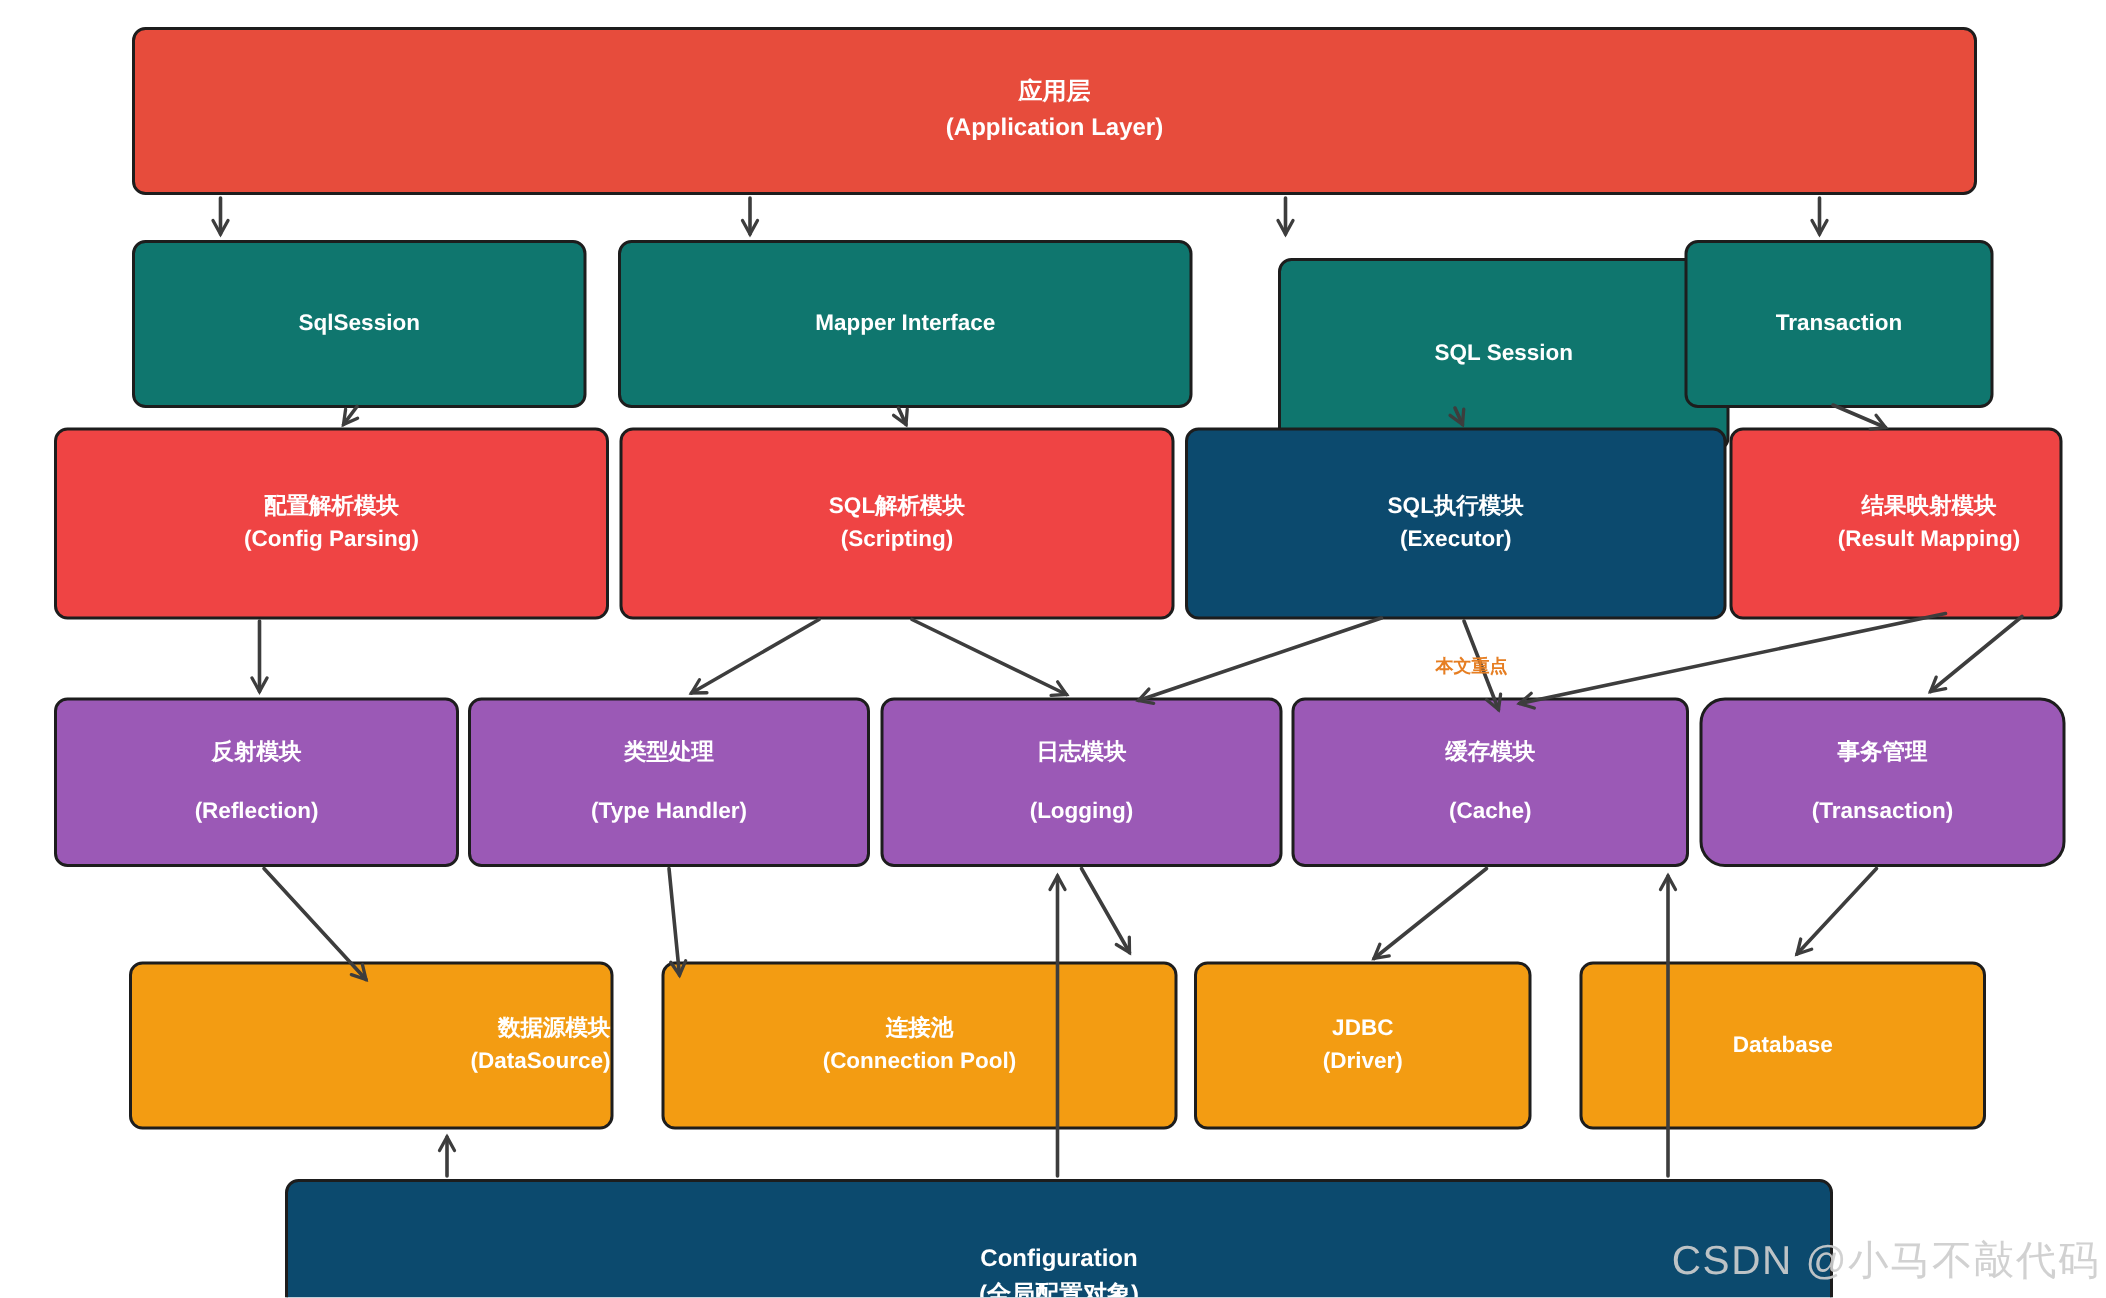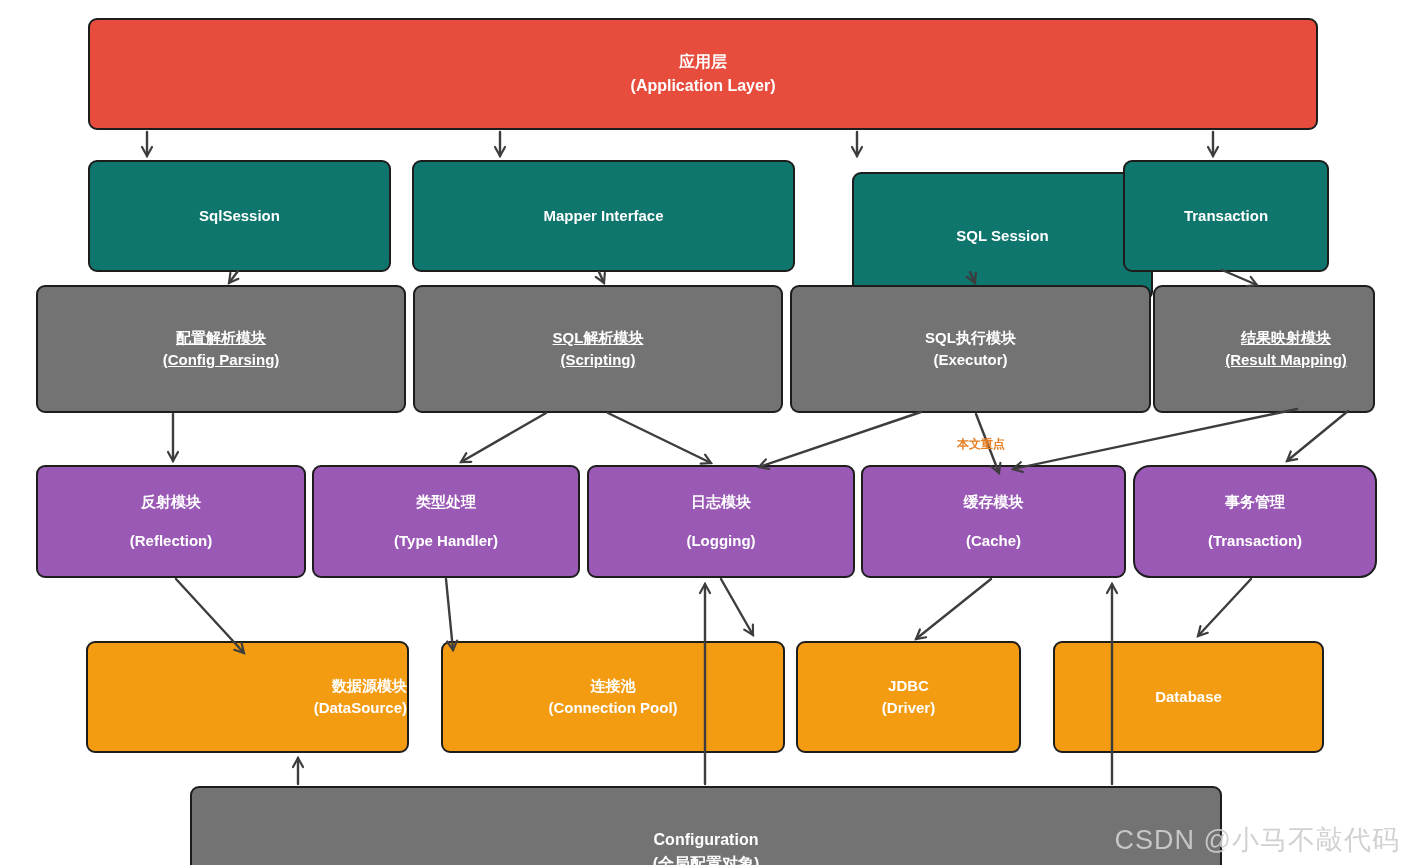--- a/index.html
+++ b/index.html
@@ -21,22 +21,22 @@
     justify-content:center;
     color:#ffffff;
     font-weight:bold;
     font-size:15px;
     line-height:1.5;
     text-align:center;
     z-index:1;
   }
   .red{background:#e74c3c;}
   .blue{background:#0f766e;}
-  .green{background:#737373;text-decoration:underline;}
-  .orange{background:#737373;}
+  .green{background:#ef4444;}
+  .orange{background:#0c4a6e;}
   .purple{background:#9b59b6;gap:16px;}
   .amber{background:#f39c12;}
   .node.big{font-size:16px;}
   .node.config{justify-content:flex-start;padding-top:40px;}
   #arrow-layer{
     position:absolute;left:0;top:0;width:1404px;height:865px;
     z-index:2;pointer-events:none;
   }
   #focus-note{
     position:absolute;

